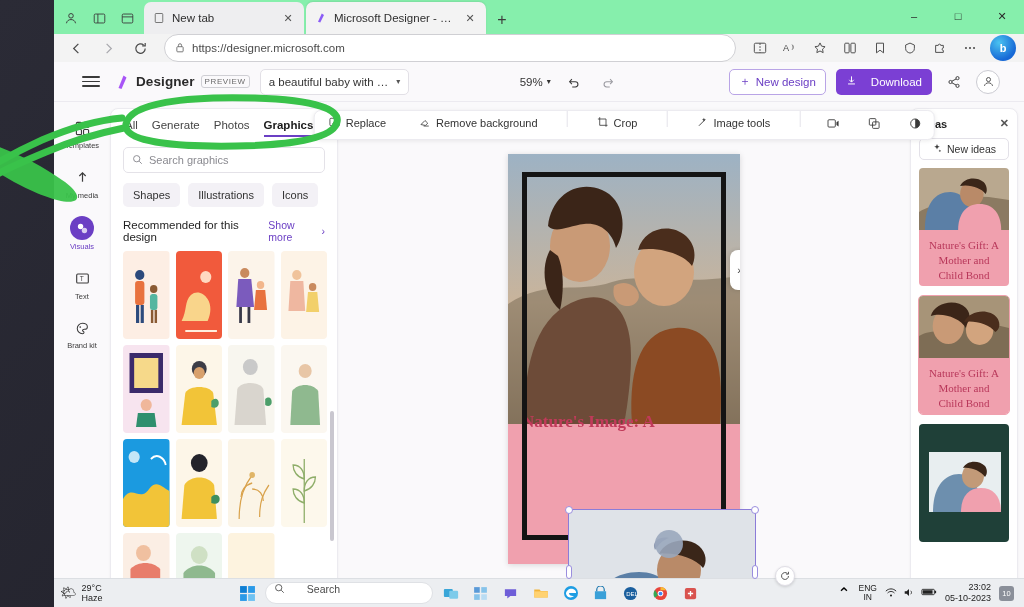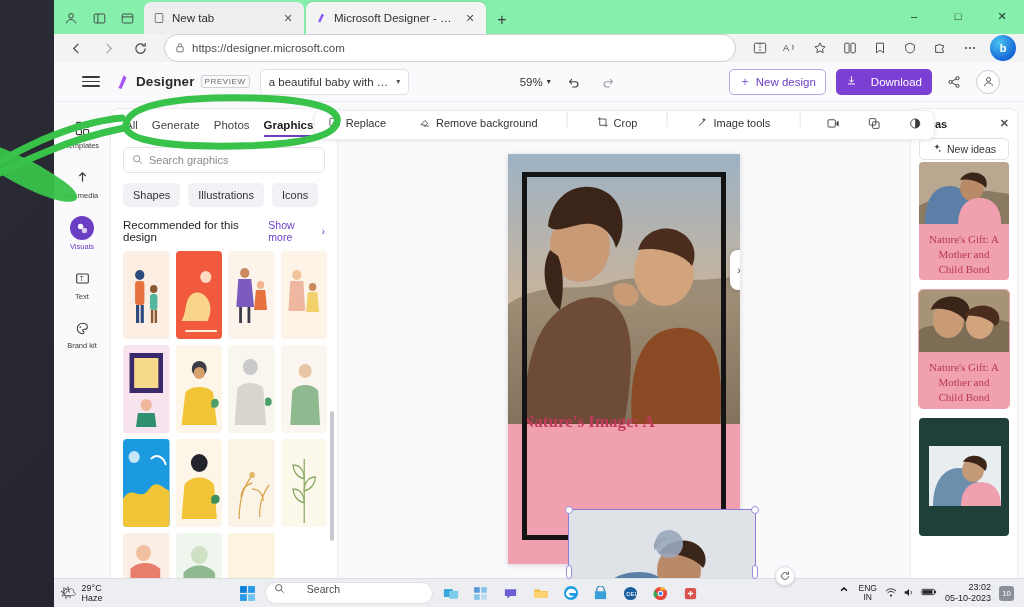--- a/index.html
+++ b/index.html
@@ -233,21 +233,21 @@
   
   .ideas {
     width: 108px; margin: 6px 6px 6px 0; background: #fff; border: 1px solid #ecebf0;
     border-radius: 8px; display: flex; flex-direction: column; overflow: hidden;
     box-shadow: 0 1px 3px rgba(0,0,0,.05);
   }
   .ideas-head { display:flex; align-items:center; justify-content:space-between; padding: 8px 8px 4px; font-weight: bold; }
   .ideas-title { font-size: 11px; color:#1f1f1f; }
   .ideas-close { font-size: 11px; color:#555; }
   .btn-newideas {
-    margin: 4px 8px 2px; height: 22px; border: 1px solid #e3e1e8; border-radius: 5px;
+    margin: 4px 8px 8px; height: 22px; border: 1px solid #e3e1e8; border-radius: 5px;
     display:flex; align-items:center; justify-content:center; gap:5px; font-size: 10.5px; color:#333;
   }
   .idea-card {
     margin: 0 8px 10px; height: 118px; border-radius: 4px; overflow: hidden; position: relative;
   }
   .idea-card.sel { outline: 1.5px solid #f0a0ae; }
   .idea-photo { position: absolute; left:0; right:0; top:0; height: 62px; overflow:hidden; }
   .idea-bottom { position:absolute; left:0; right:0; bottom:0; top: 62px; background:#f0a0ae; }
   .idea-cap {
     position: absolute; left: 6px; right: 6px; top: 70px; font-family: "Liberation Serif", serif;

